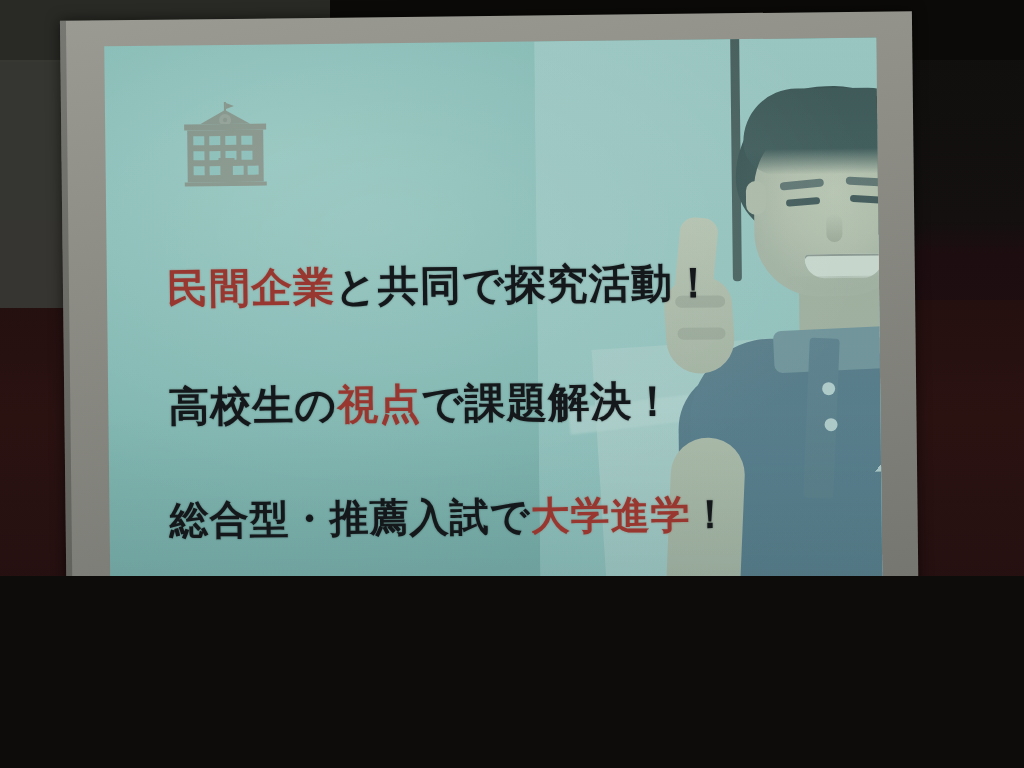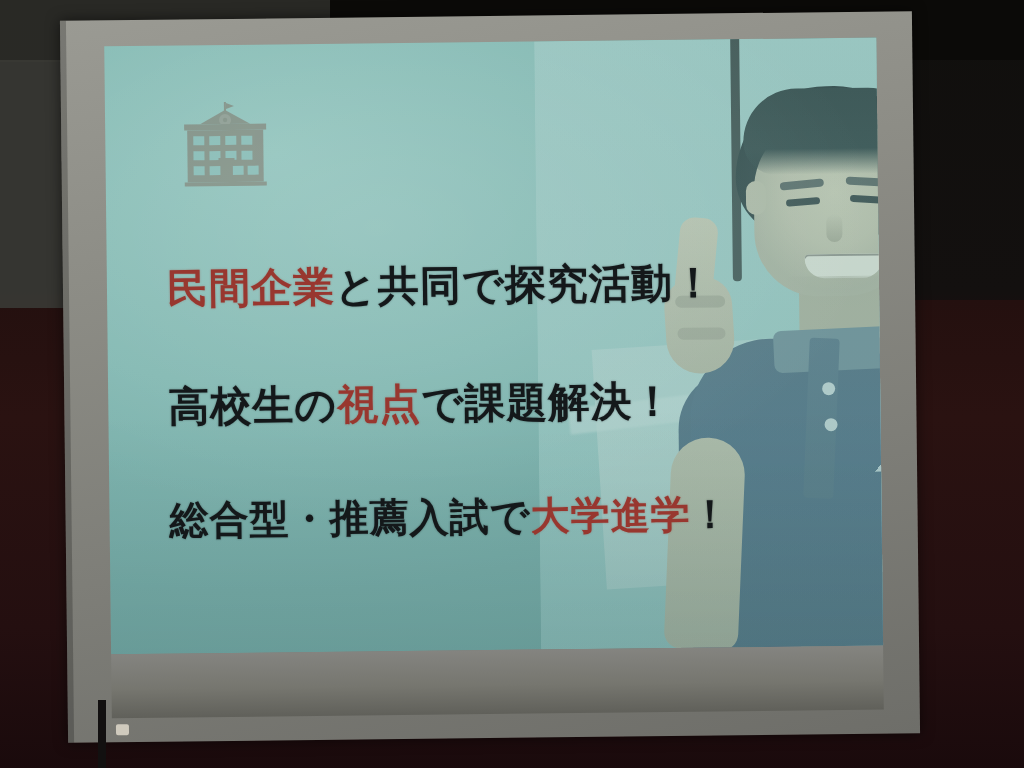--- a/index.html
+++ b/index.html
@@ -8,21 +8,21 @@
     width: 1024px;
     height: 768px;
     overflow: hidden;
     background: #0d0c0b;
     font-family: "DejaVu Sans", sans-serif;
   }
 
   #stage {
     position: relative;
     width: 1024px;
-    height: 768px;
+    height: 576px;
     overflow: hidden;
   }
 
   
   .wall-dark {
     position: absolute;
     inset: 0;
     background: linear-gradient(180deg, #100f0d 0%, #13100f 38%, #1d0d10 44%, #210e12 70%, #1b0b0e 100%);
   }
   .wall-upper-left {

